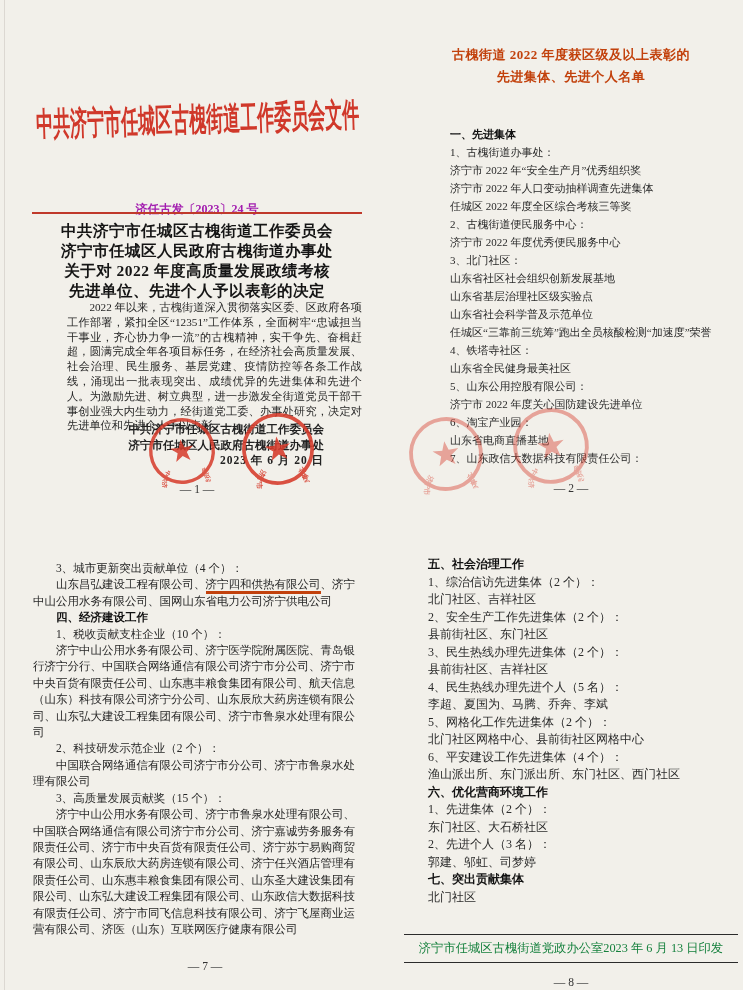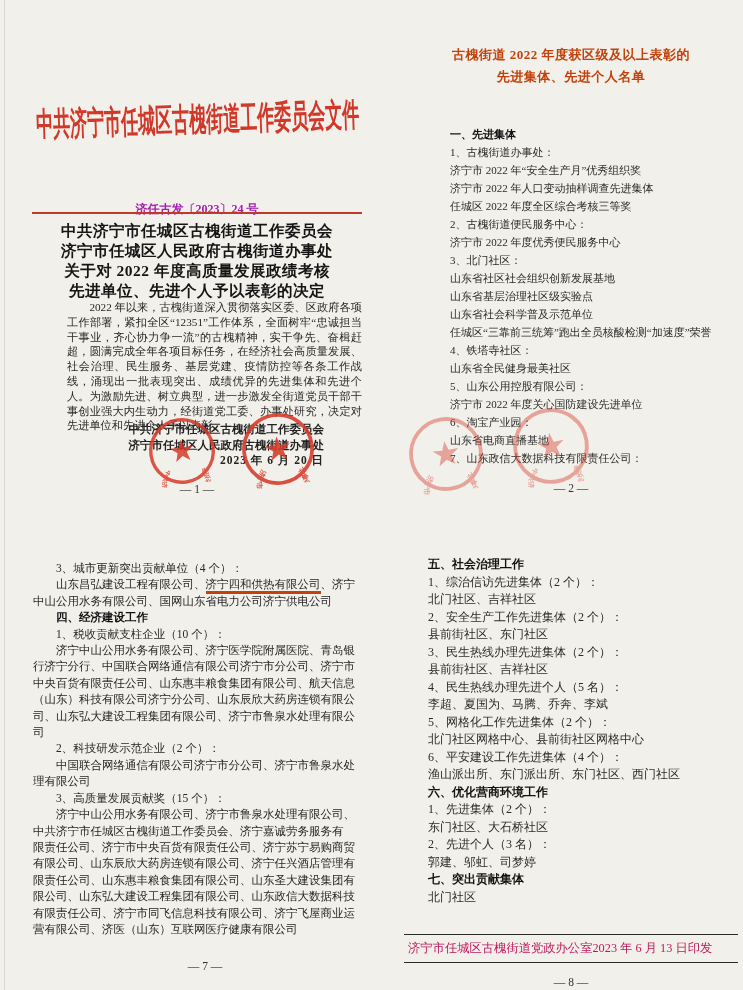--- a/index.html
+++ b/index.html
@@ -41,22 +41,22 @@
   #p7{left:24px;top:560px;width:344px;height:420px;margin-left:9px;}
   #p7-list{padding-top:0;font-size:11.5px;line-height:16.4px;color:#262626;}
   #p7-list .ln{white-space:normal;}
   #p7 .pageno{top:400px;}
   
   #p8{left:404px;top:556px;width:334px;height:434px;}
   #p8-list{font-size:12px;line-height:17.5px;color:#2a2a2a;}
   .footer{
     position:absolute;top:378px;left:0;right:0;
     border-top:1.5px solid #2b2b2b;border-bottom:1.5px solid #2b2b2b;
-    display:flex;justify-content:flex-start;align-items:center;
-    padding:5px 4px;font-size:12.3px;color:#be185d;
+    display:flex;justify-content:center;align-items:center;
+    padding:5px 4px;font-size:12.3px;color:#15803d;
   }
   #p8 .pageno{top:420px;}
   
   .seal{position:absolute;transform:rotate(-8deg);}
   .seal.faint{opacity:.42;}
   .seal svg{display:block;}
 </style>
 </head>
 <body>
 
@@ -121,21 +121,21 @@
       <div class="ln cont">行济宁分行、中国联合网络通信有限公司济宁市分公司、济宁市</div>
       <div class="ln cont">中央百货有限责任公司、山东惠丰粮食集团有限公司、航天信息</div>
       <div class="ln cont">（山东）科技有限公司济宁分公司、山东辰欣大药房连锁有限公</div>
       <div class="ln cont">司、山东弘大建设工程集团有限公司、济宁市鲁泉水处理有限公</div>
       <div class="ln cont">司</div>
       <div class="ln n">2、科技研发示范企业（2 个）：</div>
       <div class="ln first">中国联合网络通信有限公司济宁市分公司、济宁市鲁泉水处</div>
       <div class="ln cont">理有限公司</div>
       <div class="ln n">3、高质量发展贡献奖（15 个）：</div>
       <div class="ln first">济宁中山公用水务有限公司、济宁市鲁泉水处理有限公司、</div>
-      <div class="ln cont">中共济宁市任城区古槐街道工作委员会、济宁嘉诚劳务服务有</div>
+      <div class="ln cont">中国联合网络通信有限公司济宁市分公司、济宁嘉诚劳务服务有</div>
       <div class="ln cont">限责任公司、济宁市中央百货有限责任公司、济宁苏宁易购商贸</div>
       <div class="ln cont">有限公司、山东辰欣大药房连锁有限公司、济宁任兴酒店管理有</div>
       <div class="ln cont">限责任公司、山东惠丰粮食集团有限公司、山东圣大建设集团有</div>
       <div class="ln cont">限公司、山东弘大建设工程集团有限公司、山东政信大数据科技</div>
       <div class="ln cont">有限责任公司、济宁市同飞信息科技有限公司、济宁飞屋商业运</div>
       <div class="ln cont">营有限公司、济医（山东）互联网医疗健康有限公司</div>
     </div>
   <div class="pageno">— 7 —</div>
 </div>
 

